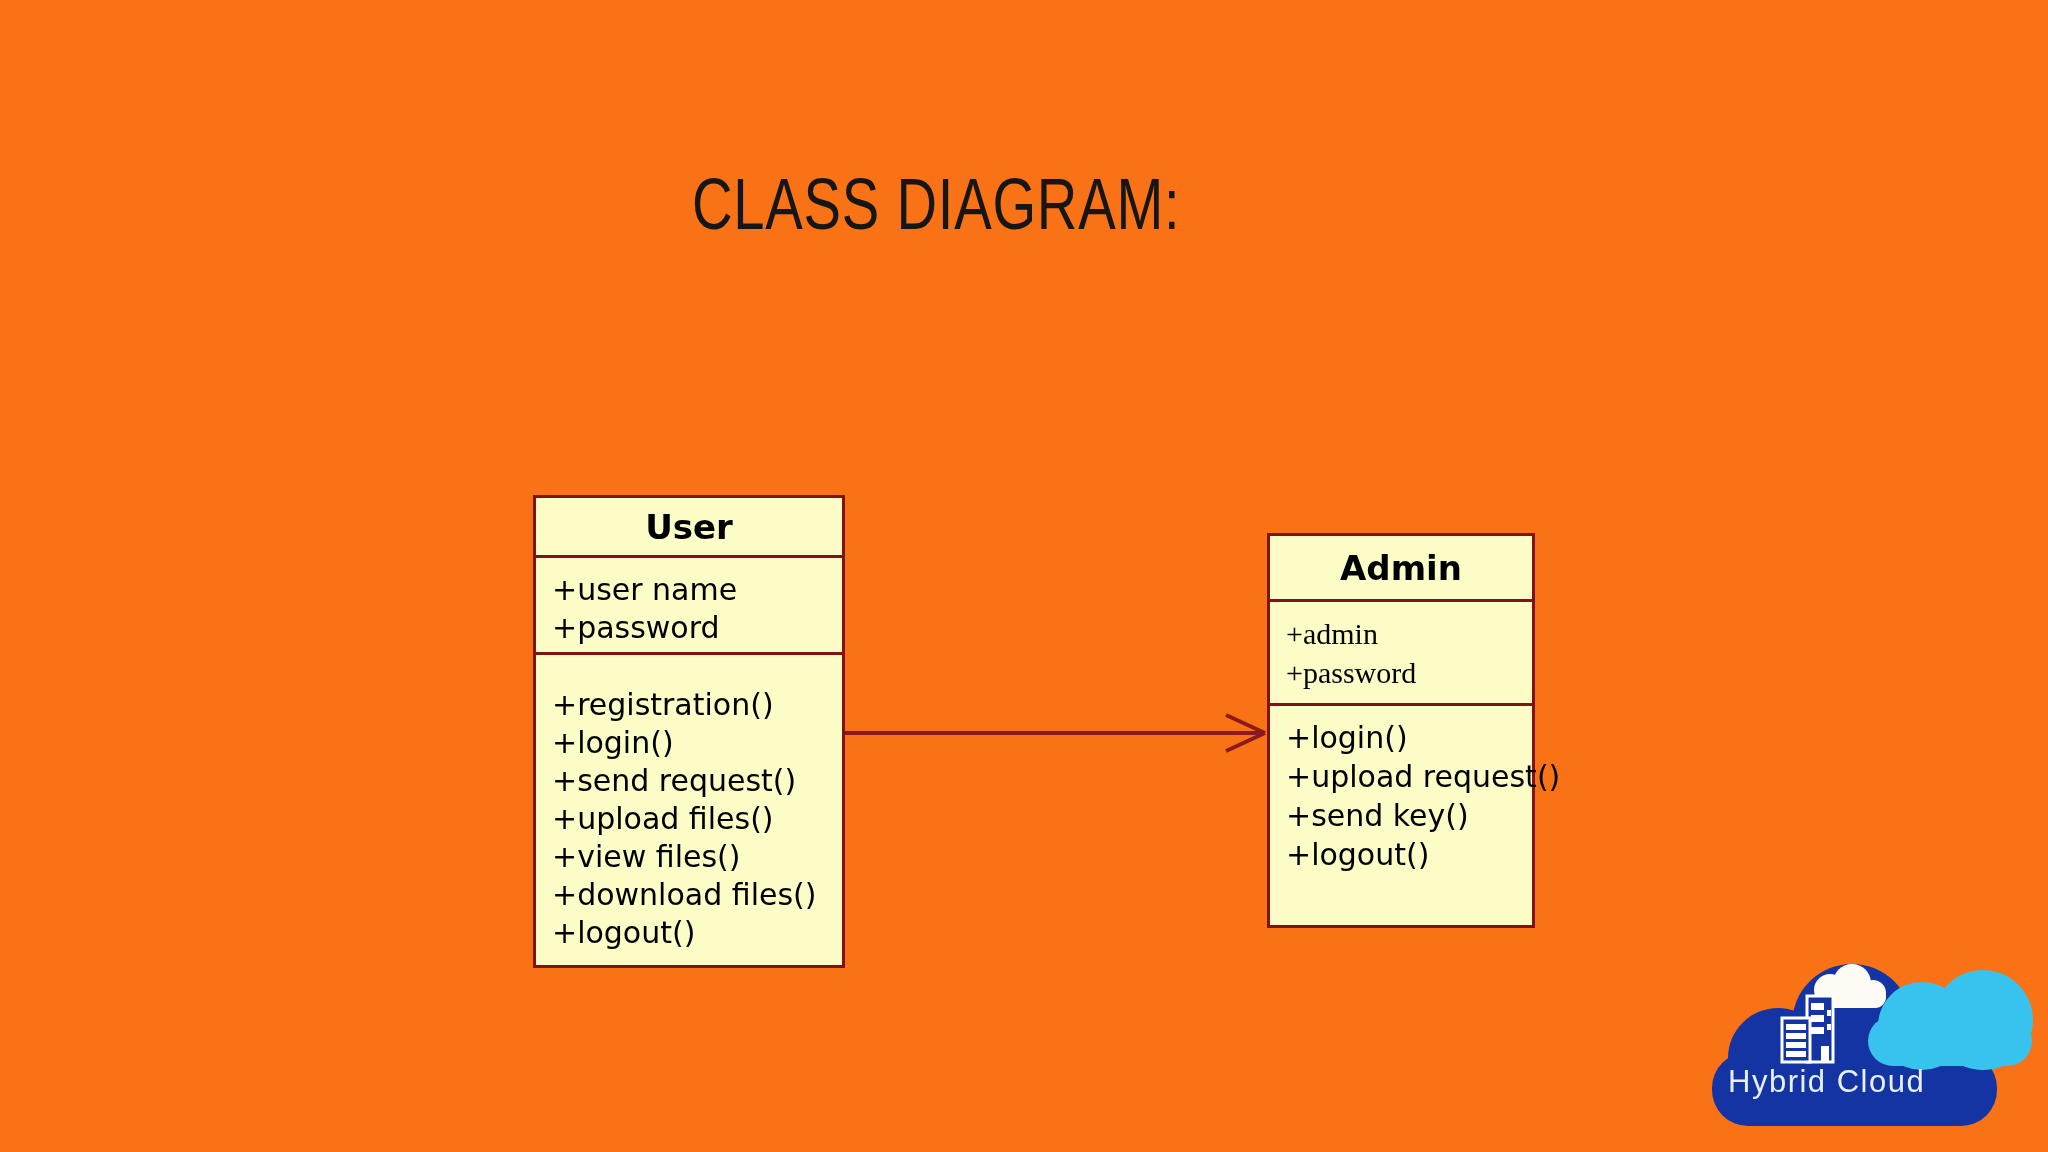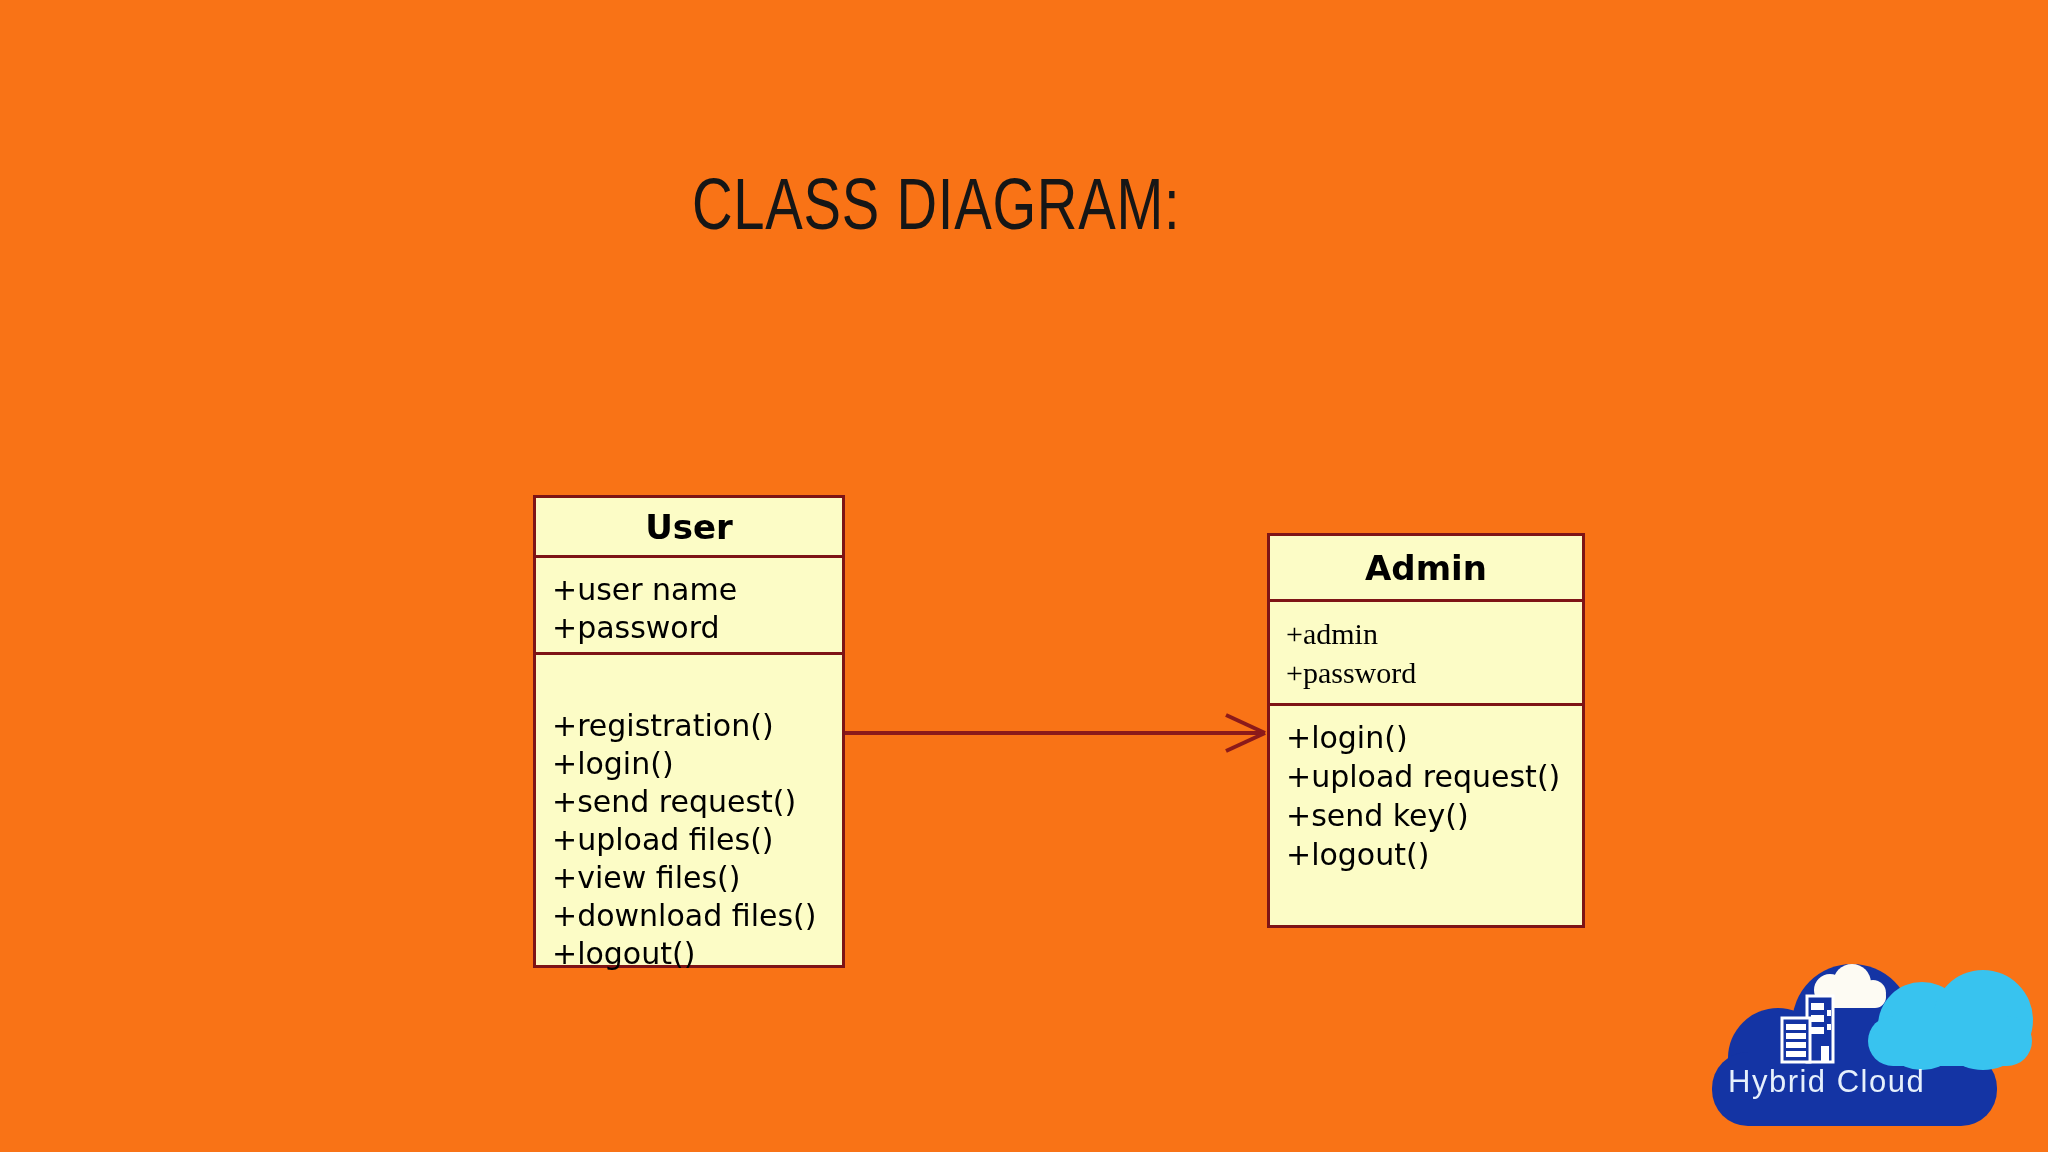--- a/index.html
+++ b/index.html
@@ -30,21 +30,21 @@
     letter-spacing: 1px;
   }
 
   .class-box {
     position: absolute;
     background: #FCFCC6;
     border: 3px solid #7E1416;
     box-sizing: border-box;
   }
   .class-box.user  { left: 533px; top: 495px; width: 312px; height: 473px; }
-  .class-box.admin { left: 1267px; top: 533px; width: 318px; height: 395px; }
+  .class-box.admin { left: 1267px; top: 533px; width: 268px; height: 395px; }
 
   .class-header {
     box-sizing: border-box;
     border-bottom: 3px solid #7E1416;
     display: flex;
     align-items: center;
     justify-content: center;
     font-weight: bold;
     font-size: 34px;
   }
@@ -56,21 +56,21 @@
     border-bottom: 3px solid #7E1416;
     padding-left: 16px;
   }
   .user  .class-attrs { height: 97px;  padding-top: 13px; }
   .admin .class-attrs { height: 104px; padding-top: 12px; font-family: Liberation Serif, serif; }
 
   .class-methods {
     box-sizing: border-box;
     padding-left: 16px;
   }
-  .user  .class-methods { padding-top: 31px; margin-top: 21px; }
+  .user  .class-methods { padding-top: 31px; }
   .admin .class-methods { padding-top: 12px; }
 
   .member-line {
     font-size: 30px;
     white-space: nowrap;
   }
   .user  .member-line { line-height: 38px; }
   .admin .member-line { line-height: 39px; }
 
   .assoc-arrow {

